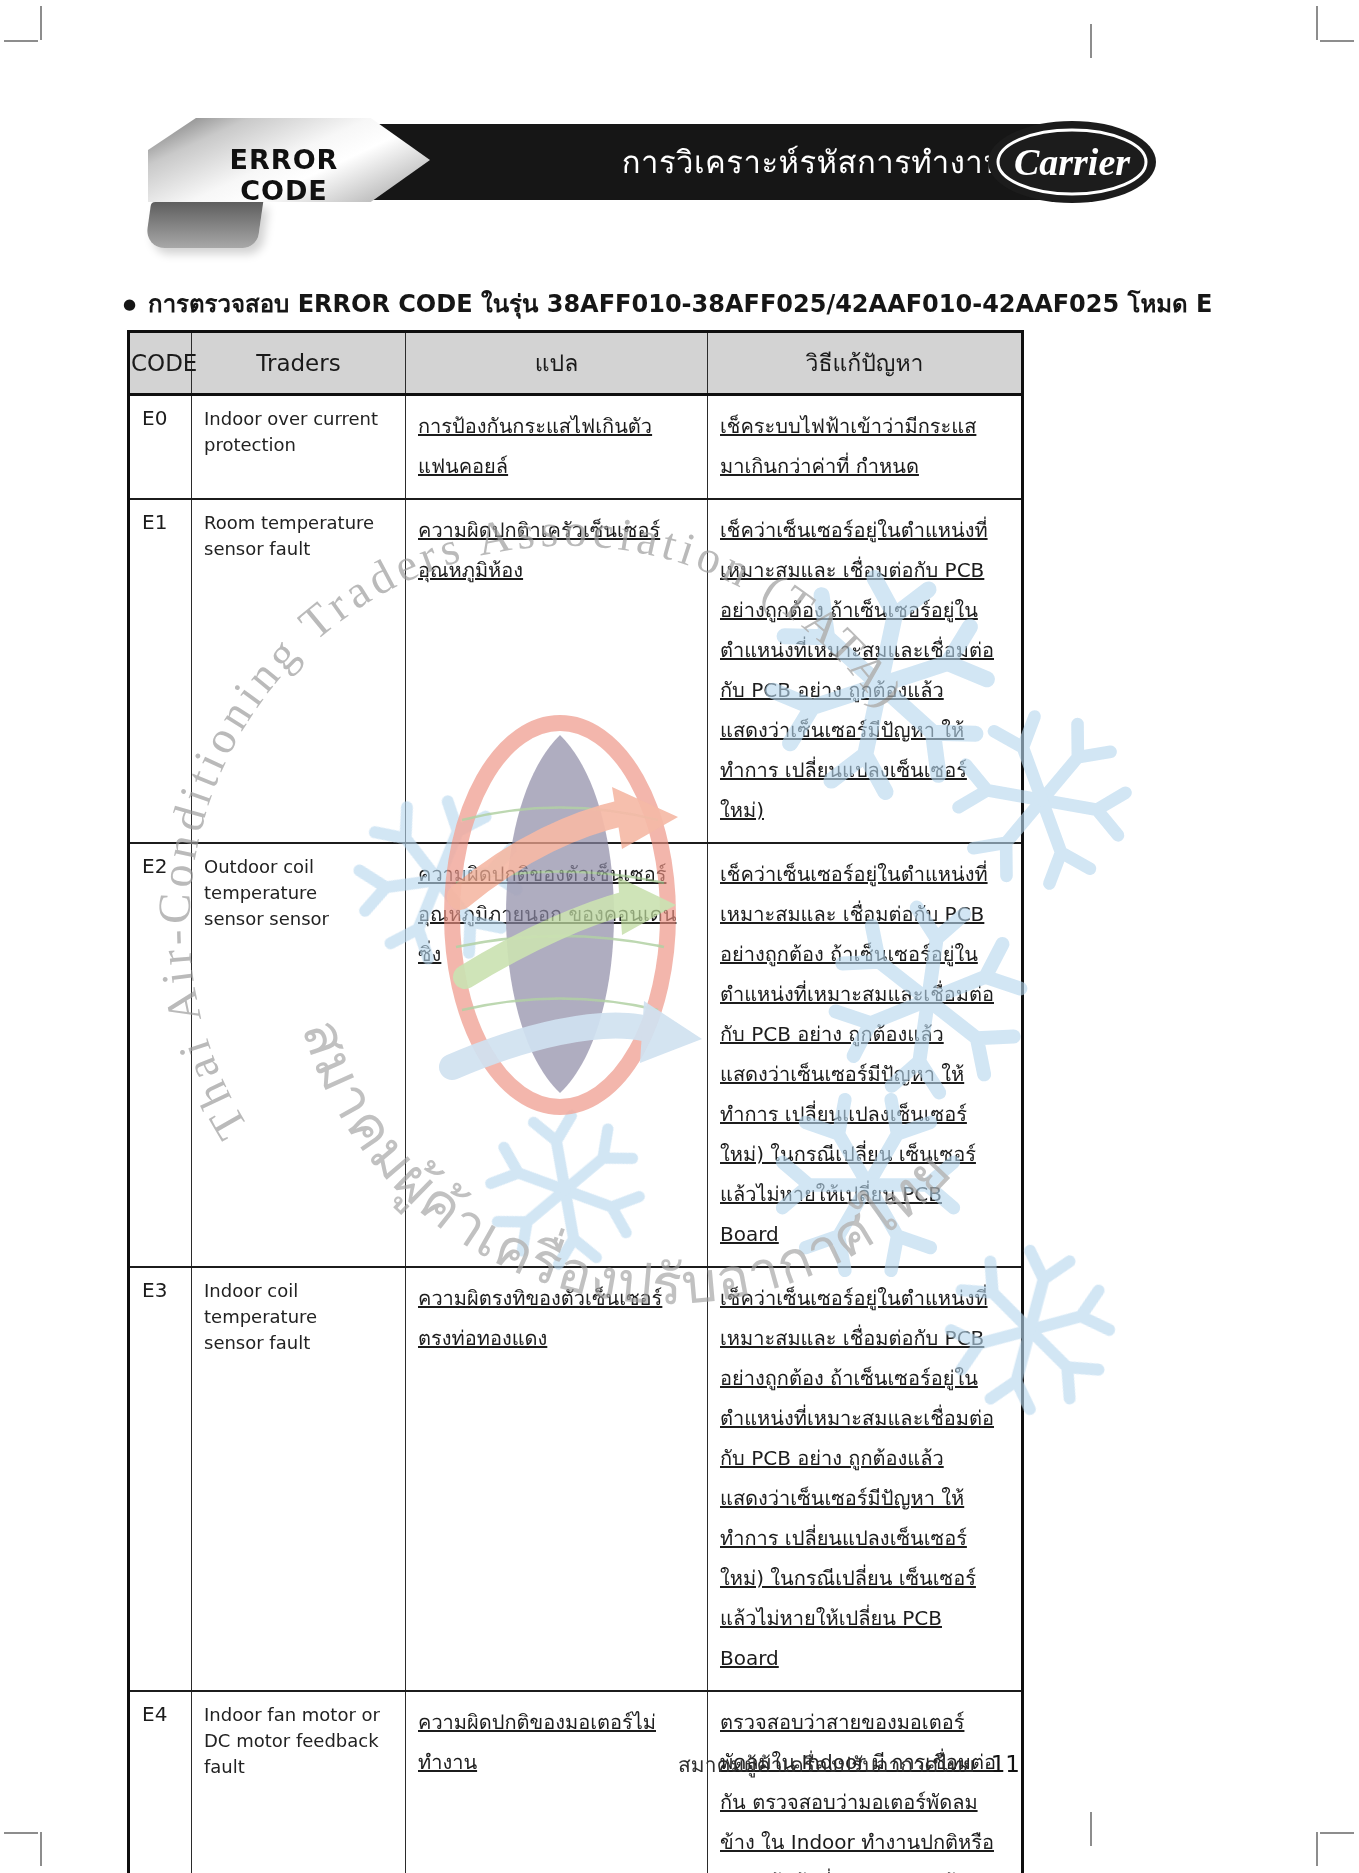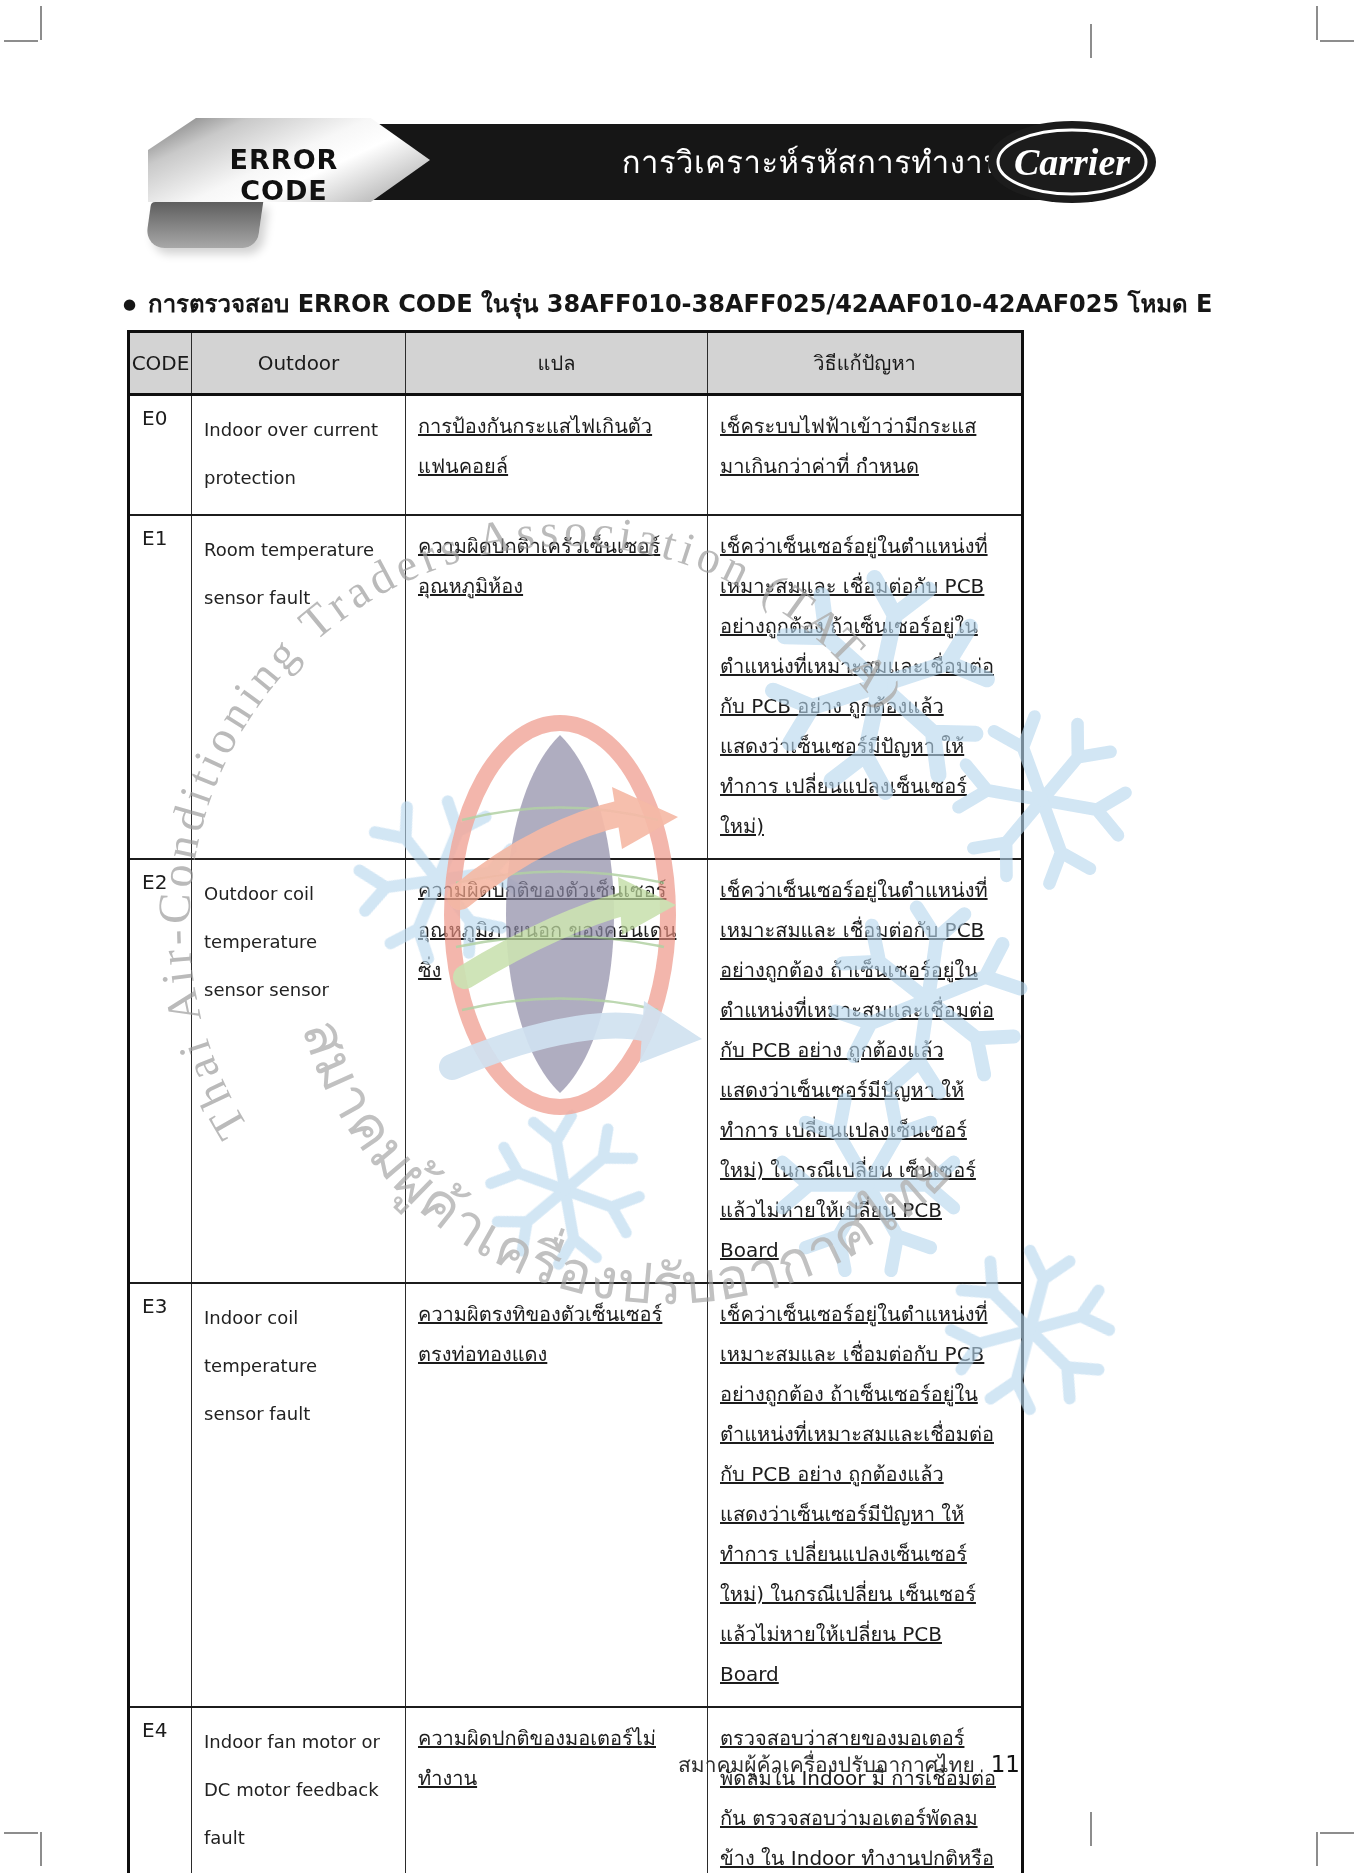--- a/index.html
+++ b/index.html
@@ -23,24 +23,24 @@
         background:linear-gradient(180deg,#5e5e5e,#a8a8a8);border-radius:4px 0 14px 20px;
         transform:skewX(-8deg);box-shadow:6px 6px 10px rgba(0,0,0,.18);}
   #carrier-logo{position:absolute;left:845px;top:0;}
   
   #intro{position:absolute;left:123px;top:284px;font-size:24px;color:#161616;z-index:2;white-space:nowrap;font-weight:bold;}
   #intro .dot{font-size:15px;vertical-align:3px;margin-right:12px;}
   
   #tbl{position:absolute;left:127px;top:330px;width:894px;border-collapse:collapse;table-layout:fixed;z-index:1;
        border:3px solid #0f0f0f;}
   #tbl th{background:#d3d3d3;border:1.5px solid #2b2b2b;border-bottom:3px solid #0f0f0f;height:58px;
-       font-weight:normal;font-size:20px;color:#1a1a1a;}
+       font-weight:normal;font-size:23px;color:#1a1a1a;}
   #tbl td{border:1.5px solid #2b2b2b;border-top:2.5px solid #1c1c1c;vertical-align:top;padding:10px 24px 12px 12px;}
   td.c-code{text-align:center;font-size:20px;padding-top:16px;}
-  td.c-problem{font-size:18px;line-height:48px;color:#222;}
+  td.c-problem{font-size:18px;line-height:26px;color:#222;}
   td.c-thai{font-size:20px;line-height:40px;text-decoration:underline;}
   
   #footer{position:absolute;left:127px;top:1748px;width:893px;text-align:right;z-index:2;}
   #footer .assoc{font-size:21px;color:#2e2e2e;}
   #footer .pageno{font-size:23px;color:#111;margin-left:16px;}
   
   #wm{position:absolute;left:0;top:0;z-index:5;pointer-events:none;opacity:.78;}
 </style>
 </head>
 <body>
@@ -78,21 +78,21 @@
   <table id="tbl">
     <colgroup>
         <col style="width:63px">
         <col style="width:214px">
         <col style="width:302px">
         <col style="width:315px">
       </colgroup>
     <thead>
       <tr>
         <th>CODE</th>
-        <th>Outdoor</th>
+        <th>Traders</th>
         <th>แปล</th>
         <th>วิธีแก้ปัญหา</th>
       </tr>
     </thead>
     <tbody>
     <tr>
       <td class="c-code">E0</td>
       <td class="c-problem">Indoor over current protection</td>
       <td class="c-thai">การป้องกันกระแสไฟเกินตัวแฟนคอยล์</td>
       <td class="c-thai">เช็คระบบไฟฟ้าเข้าว่ามีกระแสมาเกินกว่าค่าที่ กำหนด</td>

